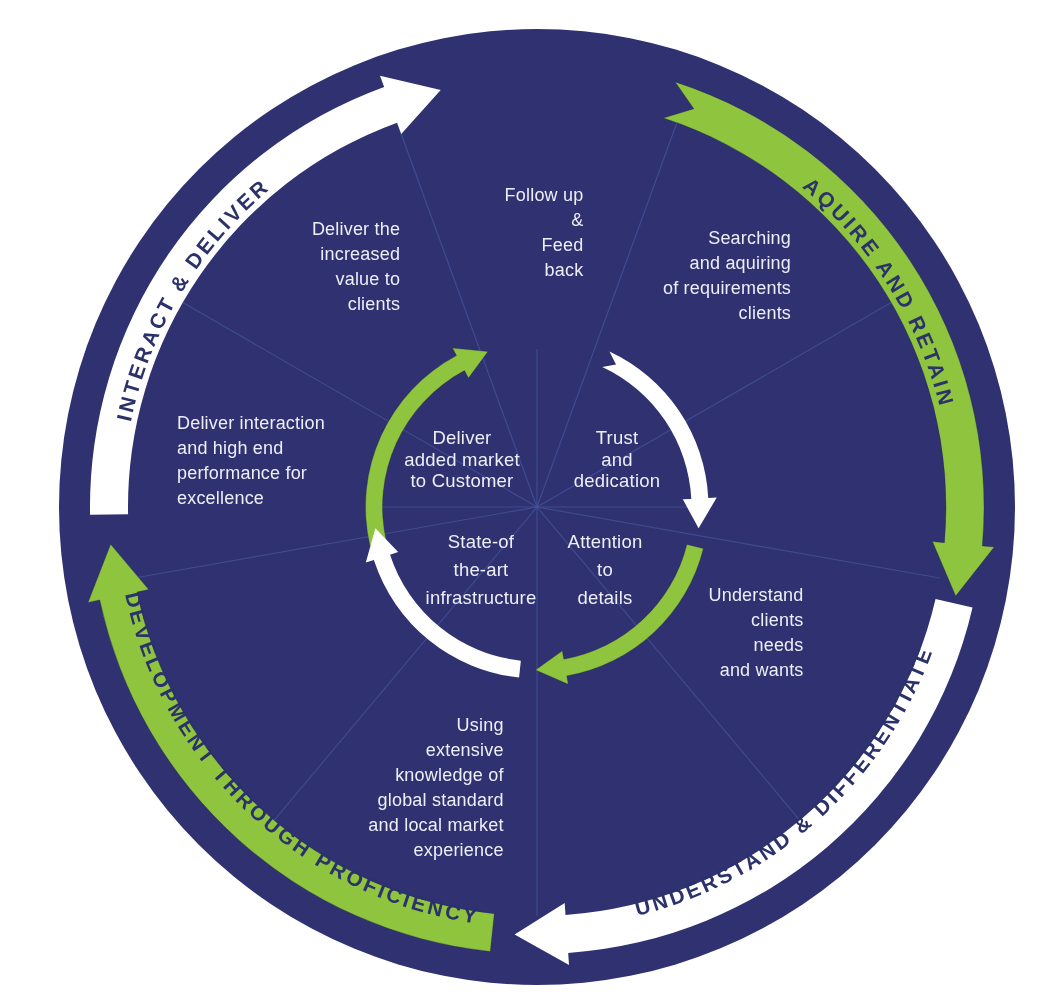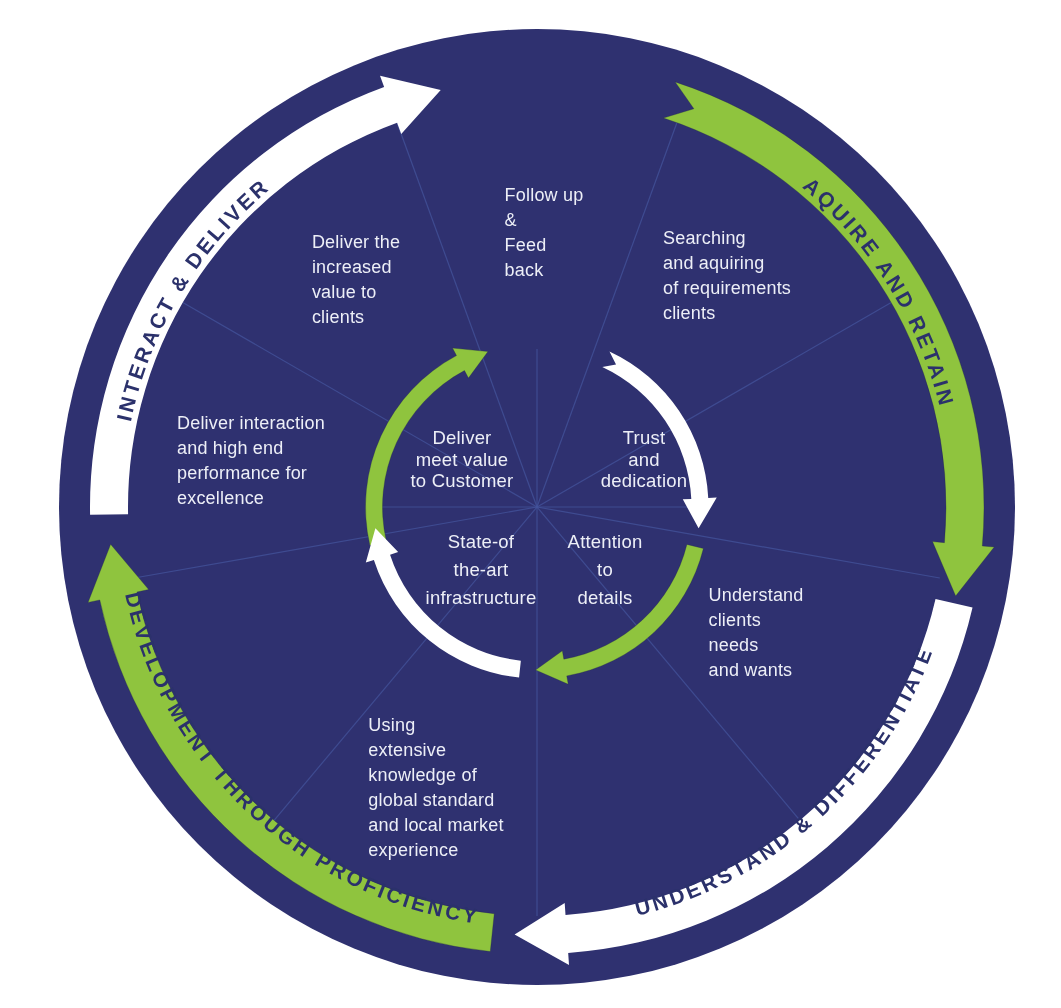--- a/index.html
+++ b/index.html
@@ -6,21 +6,21 @@
   #stage{
     position:relative;width:1061px;height:1008px;overflow:hidden;
     background:#ffffff;
     font-family:"Liberation Sans","DejaVu Sans",sans-serif;
   }
   #wheel{position:absolute;left:0;top:0;}
   .seg{
     position:absolute;
     color:#edeff7;
     font:400 18px/25px "Liberation Sans","DejaVu Sans",sans-serif;
-    text-align:left;
+    text-align:right;
     white-space:pre-line;
     transform:translateX(-50%);
     letter-spacing:.2px;
   }
   .seg.left-align{transform:none;text-align:left;}
   .core-sm{
     position:absolute;color:#edeff7;text-align:center;white-space:pre-line;
     font:400 18.5px/21.5px "Liberation Sans","DejaVu Sans",sans-serif;
     transform:translateX(-50%);letter-spacing:.2px;
   }
@@ -86,29 +86,29 @@
   <div class="seg" style="left:436px;top:713px">Using
 extensive
 knowledge of
 global standard
 and local market
 experience</div>
   <div class="seg left-align" style="left:177px;top:411px">Deliver interaction
 and high end
 performance for
 excellence</div>
-  <div class="seg" style="left:356px;top:230px">Deliver the
+  <div class="seg" style="left:356px;top:217px">Deliver the
 increased
 value to
 clients</div>
 
   <div class="core-sm" style="left:462px;top:427px">Deliver
-meet value
+added market
 to Customer</div>
-  <div class="core-sm" style="left:644px;top:427px">Trust
+  <div class="core-sm" style="left:617px;top:427px">Trust
 and
 dedication</div>
   <div class="core-lg" style="left:481px;top:528px">State-of
 the-art
 infrastructure</div>
   <div class="core-lg" style="left:605px;top:528px">Attention
 to
 details</div>
 
 </div>

